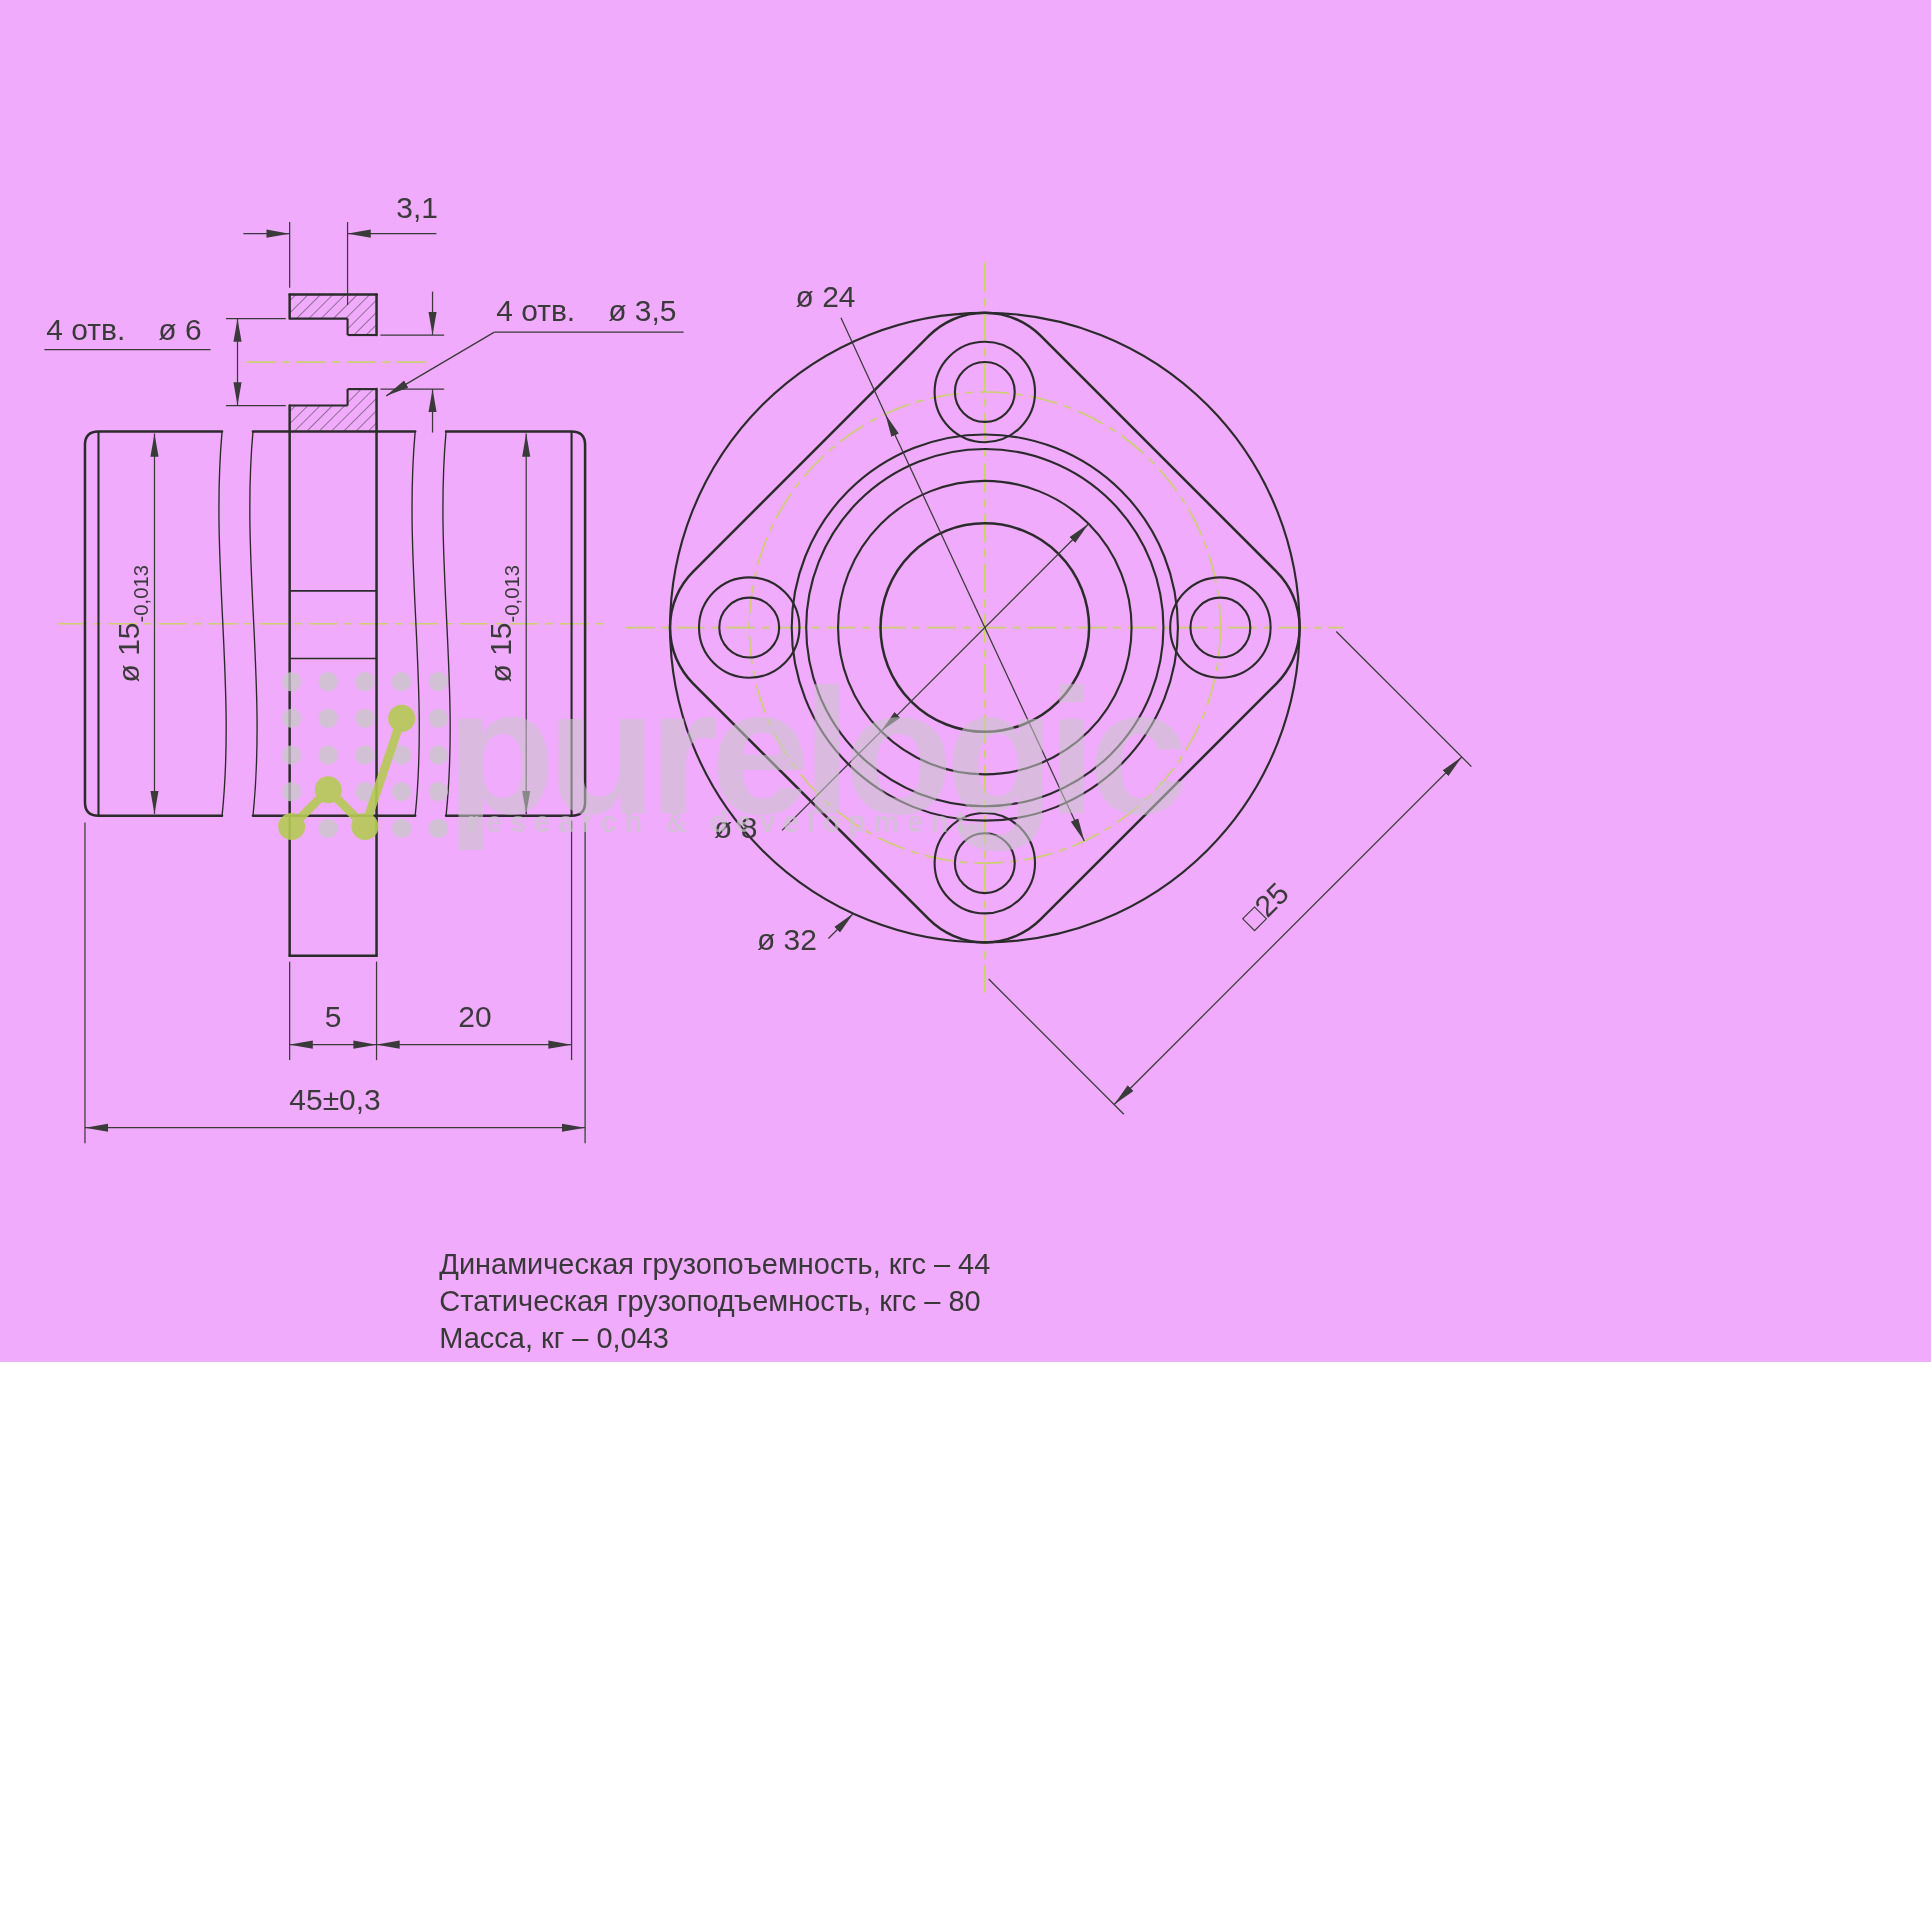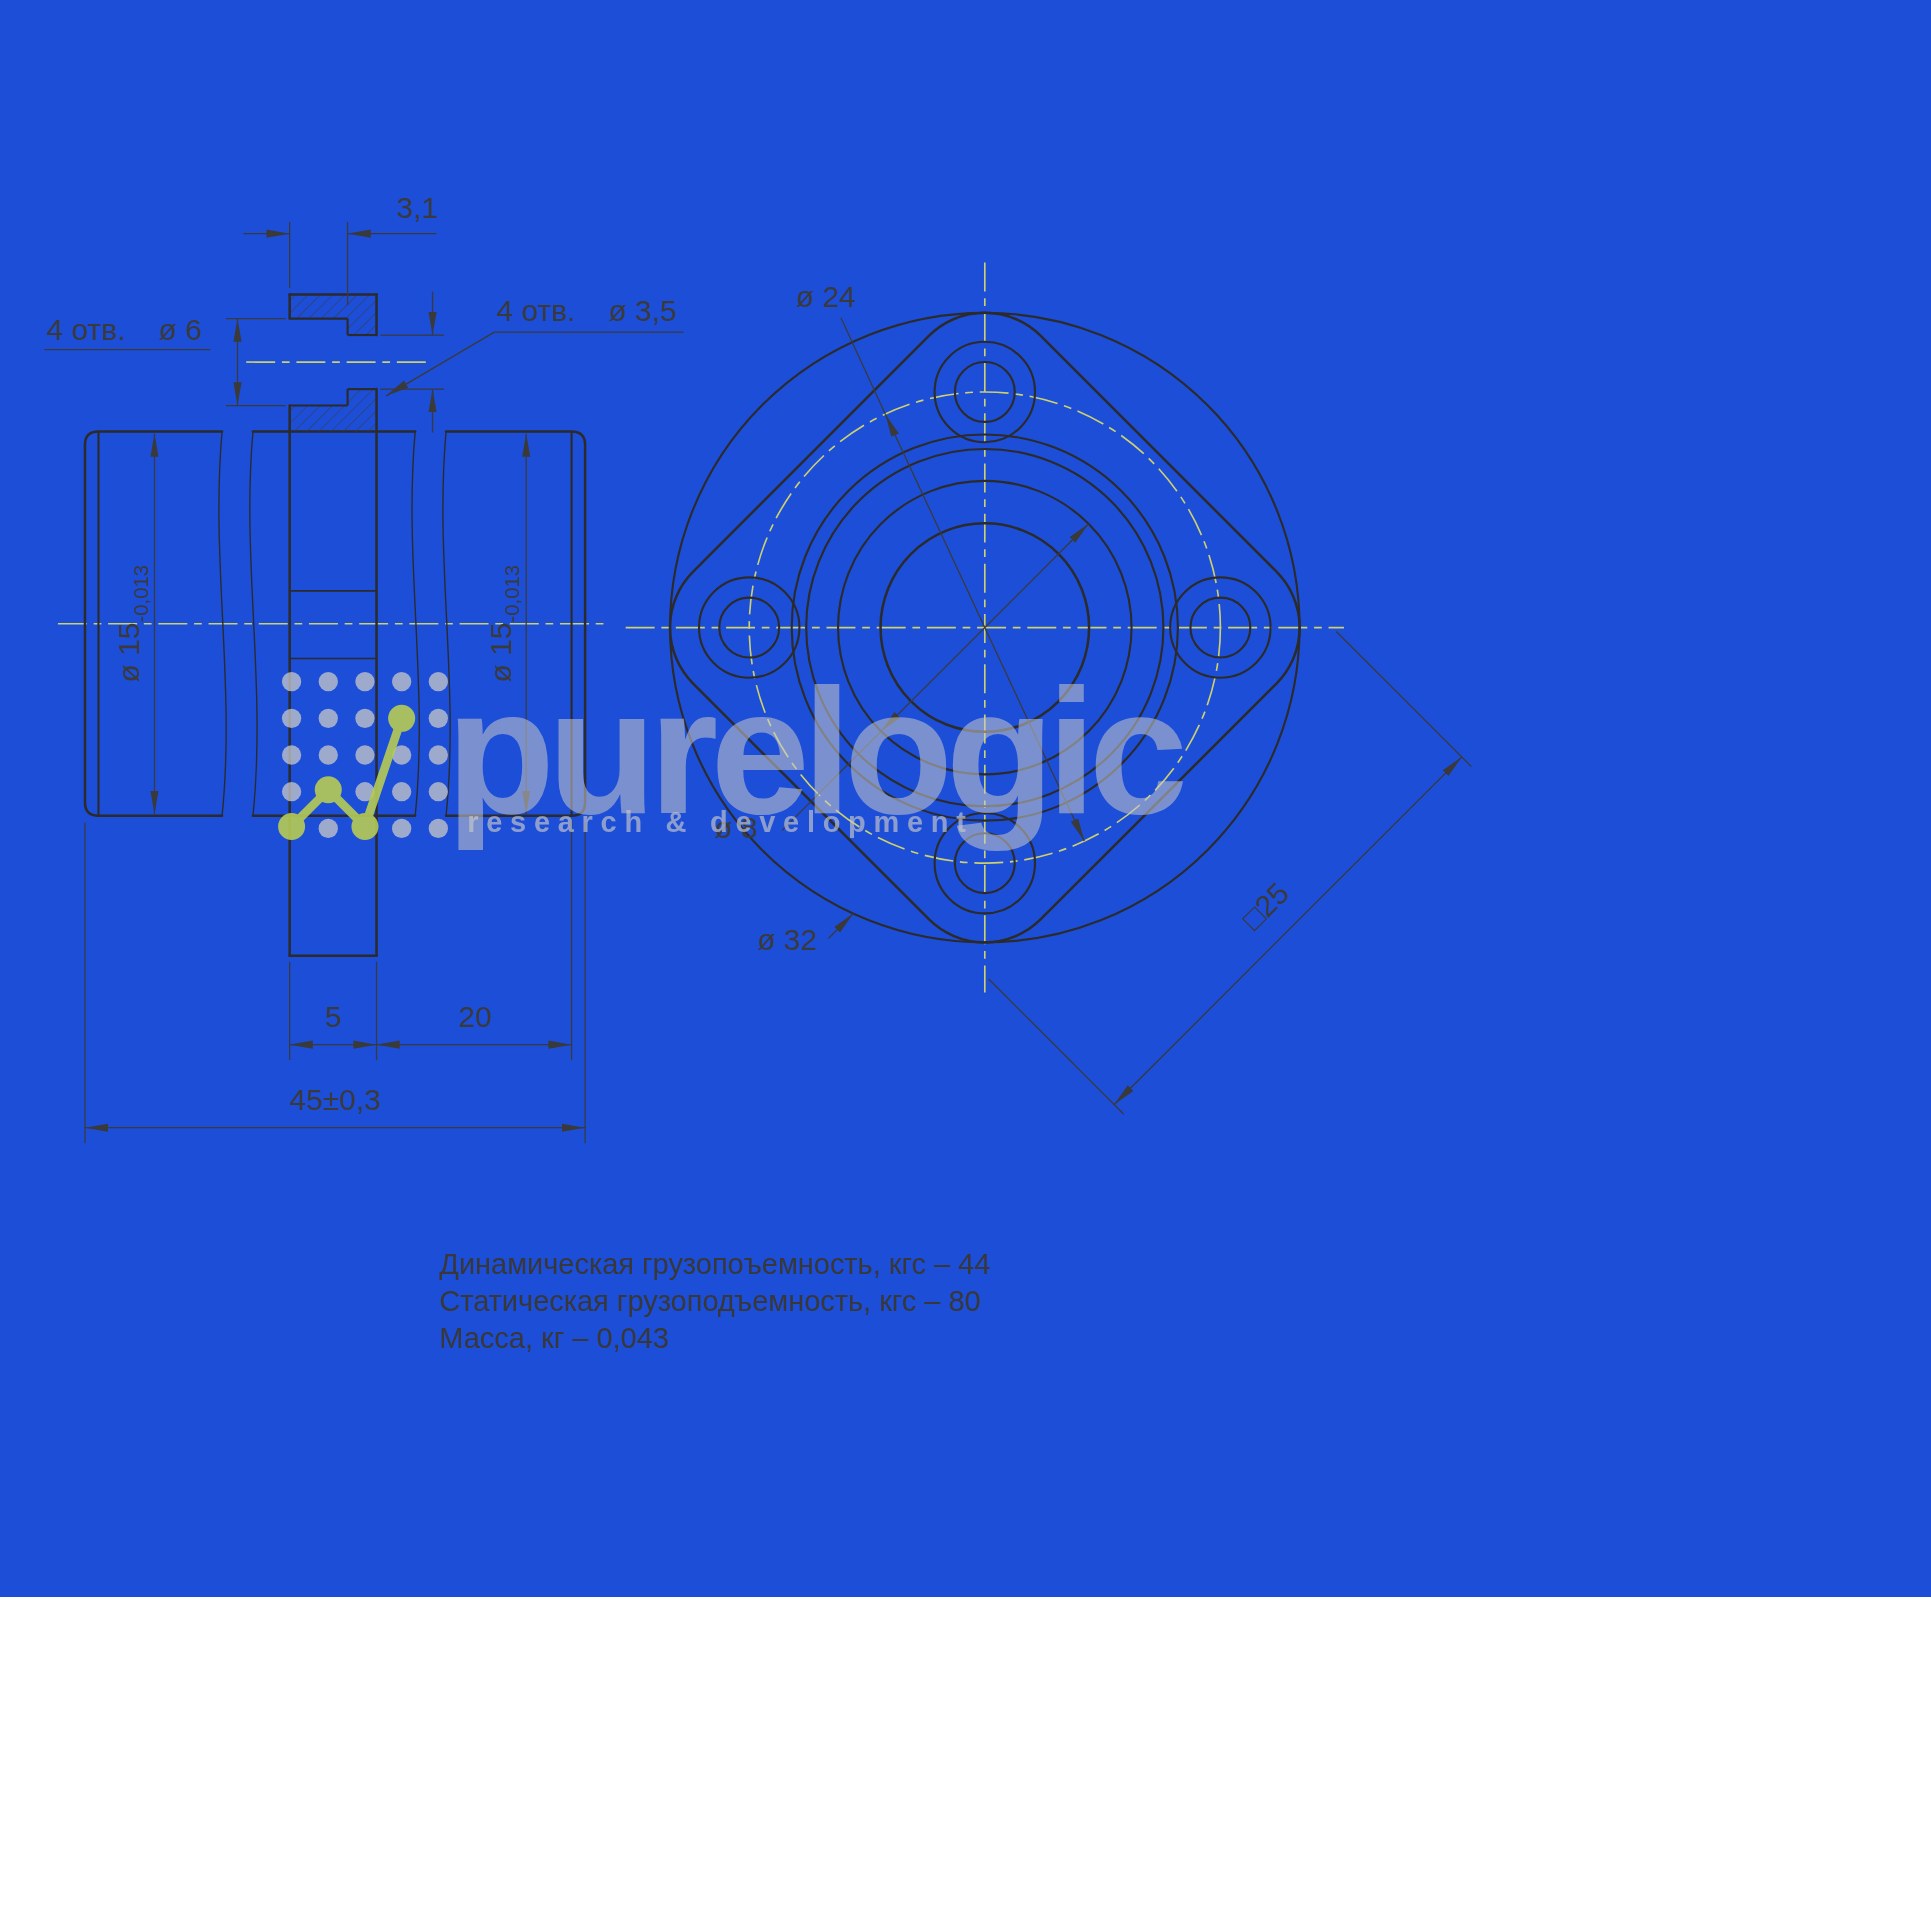--- a/index.html
+++ b/index.html
@@ -3,21 +3,21 @@
 <meta charset="utf-8">
 <style>
   :root{
     --centerline:#ccd06e;
     --line:#2b2b2b;
     --dim:#3a3a3a;
     --watermark-gray:#c9c9c9;
     --watermark-green:#b6cb55;
   }
   html,body{margin:0;padding:0;background:#ffffff;}
-  .page{position:relative;width:1931px;height:1597px;background:#1d4ed8;overflow:hidden;text-align:right;}
+  .page{position:relative;width:1931px;height:1362px;background:#f0abfc;overflow:hidden;text-align:right;}
   svg{position:absolute;left:0;top:0;}
   svg text{font-family:"Liberation Sans", sans-serif;}
   .outline{stroke:var(--line);stroke-width:2.6;fill:none;stroke-linecap:round;}
   .medium{stroke:var(--line);stroke-width:2.2;fill:none;}
   .thin{stroke:var(--line);stroke-width:1.6;fill:none;}
   .brk{stroke:var(--line);stroke-width:1.4;fill:none;}
   .dim{stroke:var(--dim);stroke-width:1.3;fill:none;}
   .cl{stroke:var(--centerline);stroke-width:1.7;fill:none;stroke-dasharray:30 7 8 7;}
   .dimtxt{fill:var(--dim);font-size:31px;}
   .spectxt{fill:#383838;font-size:30px;}

